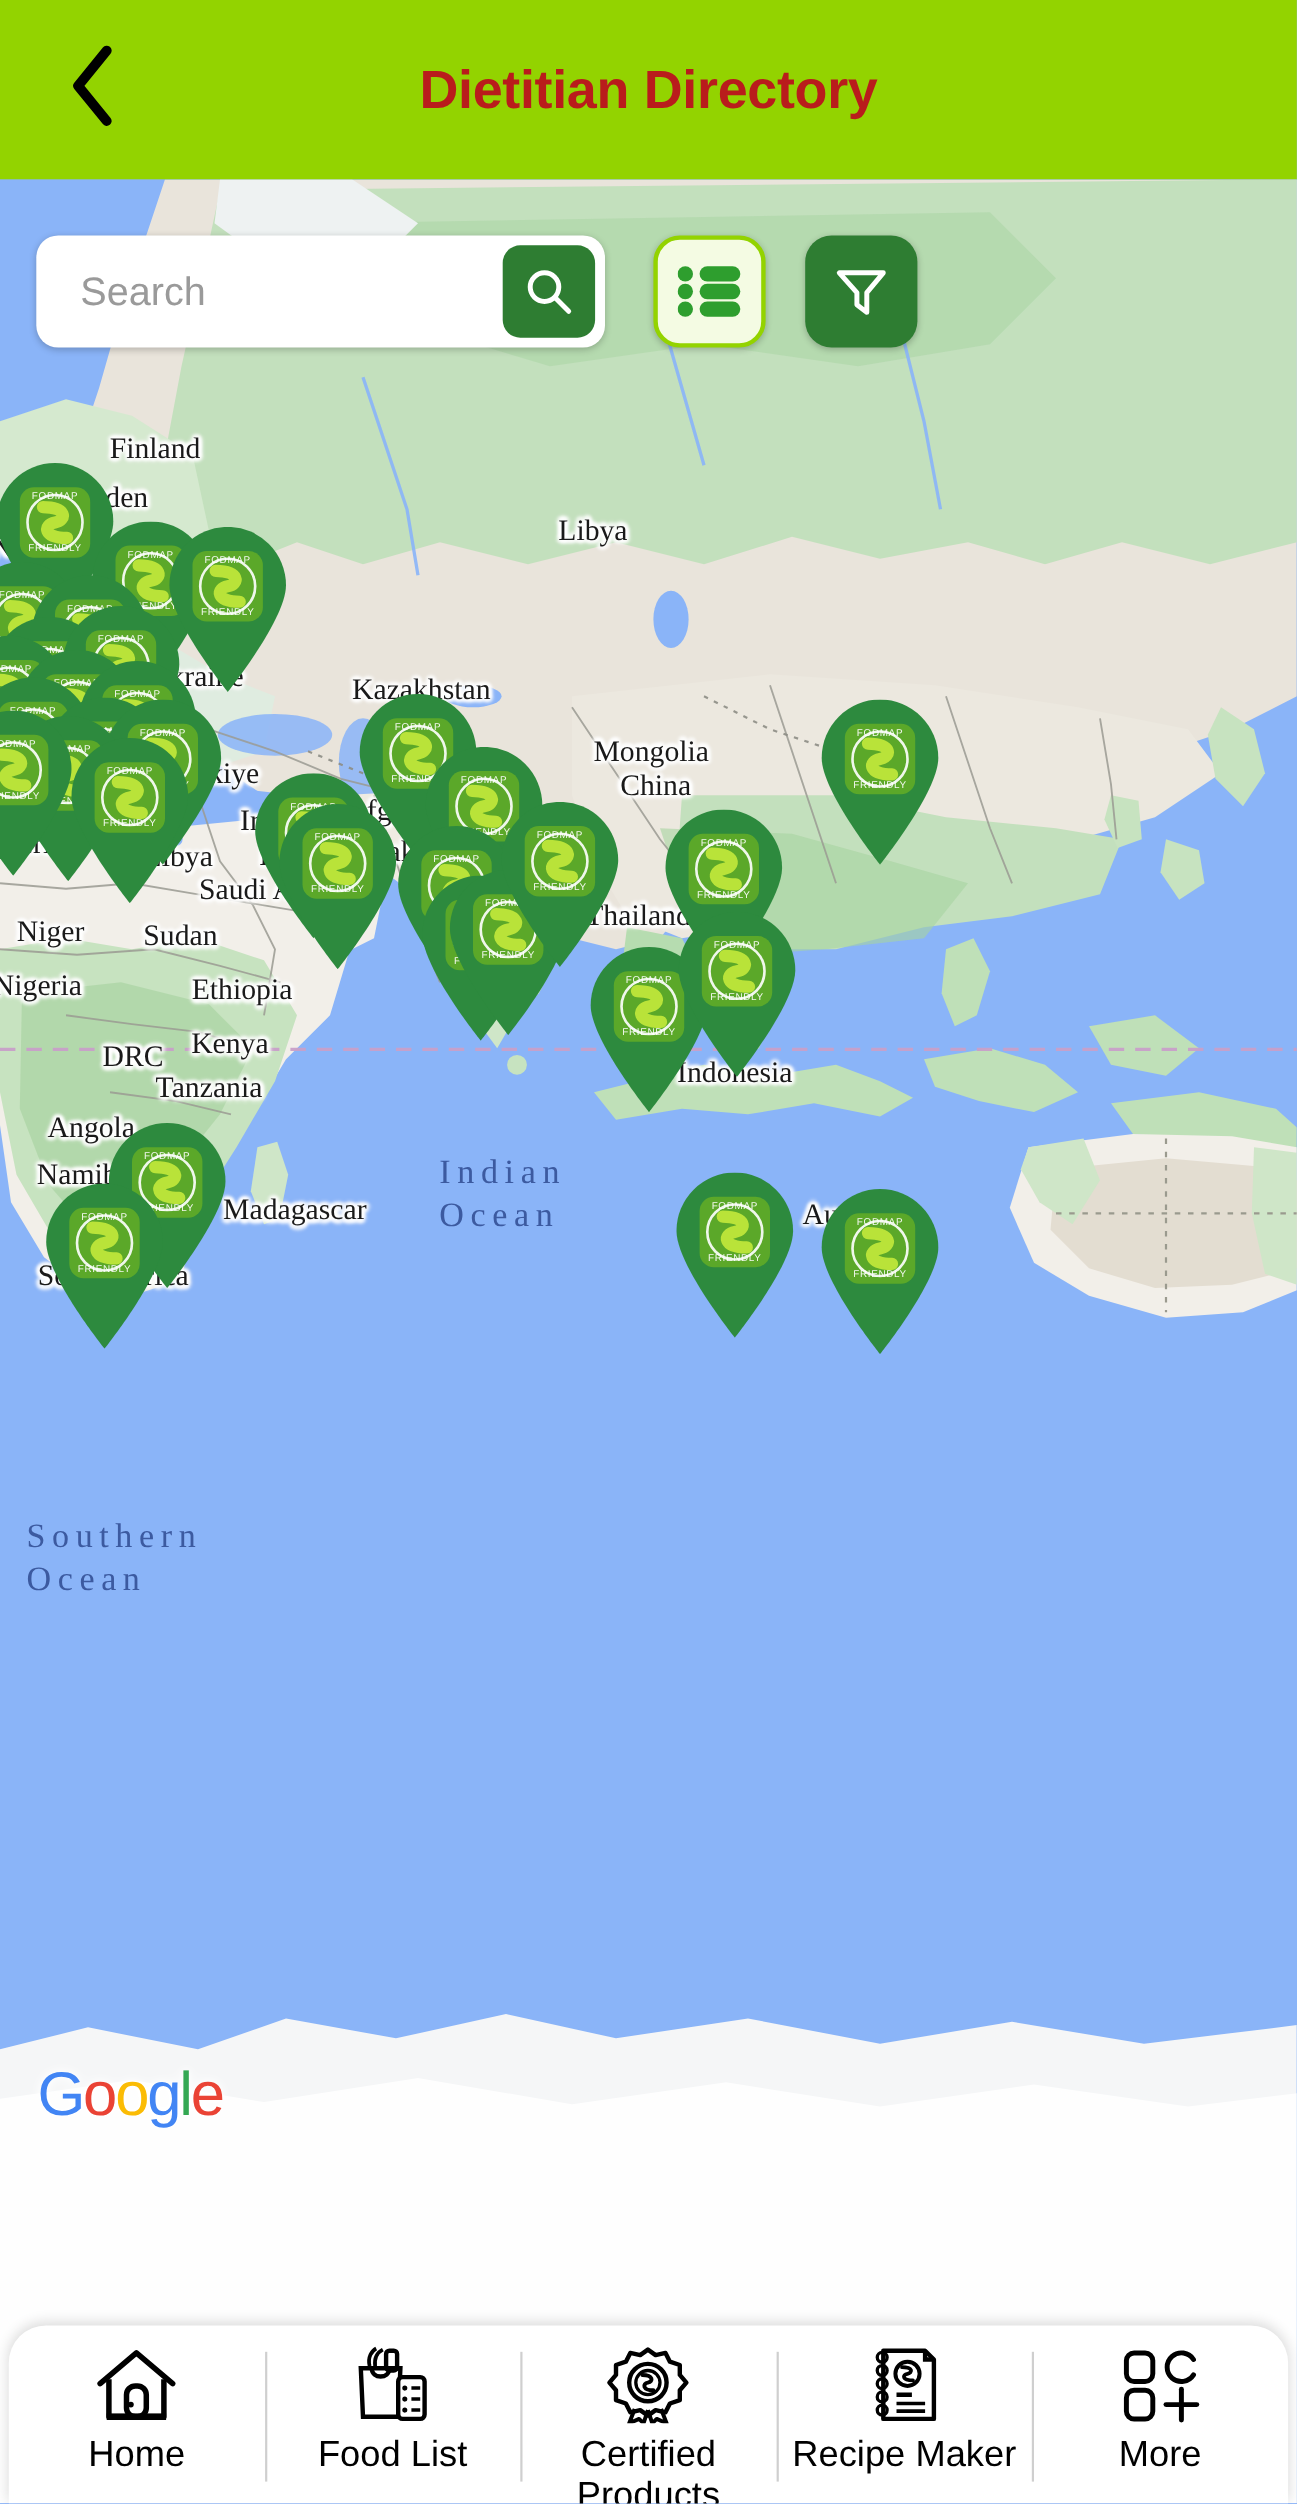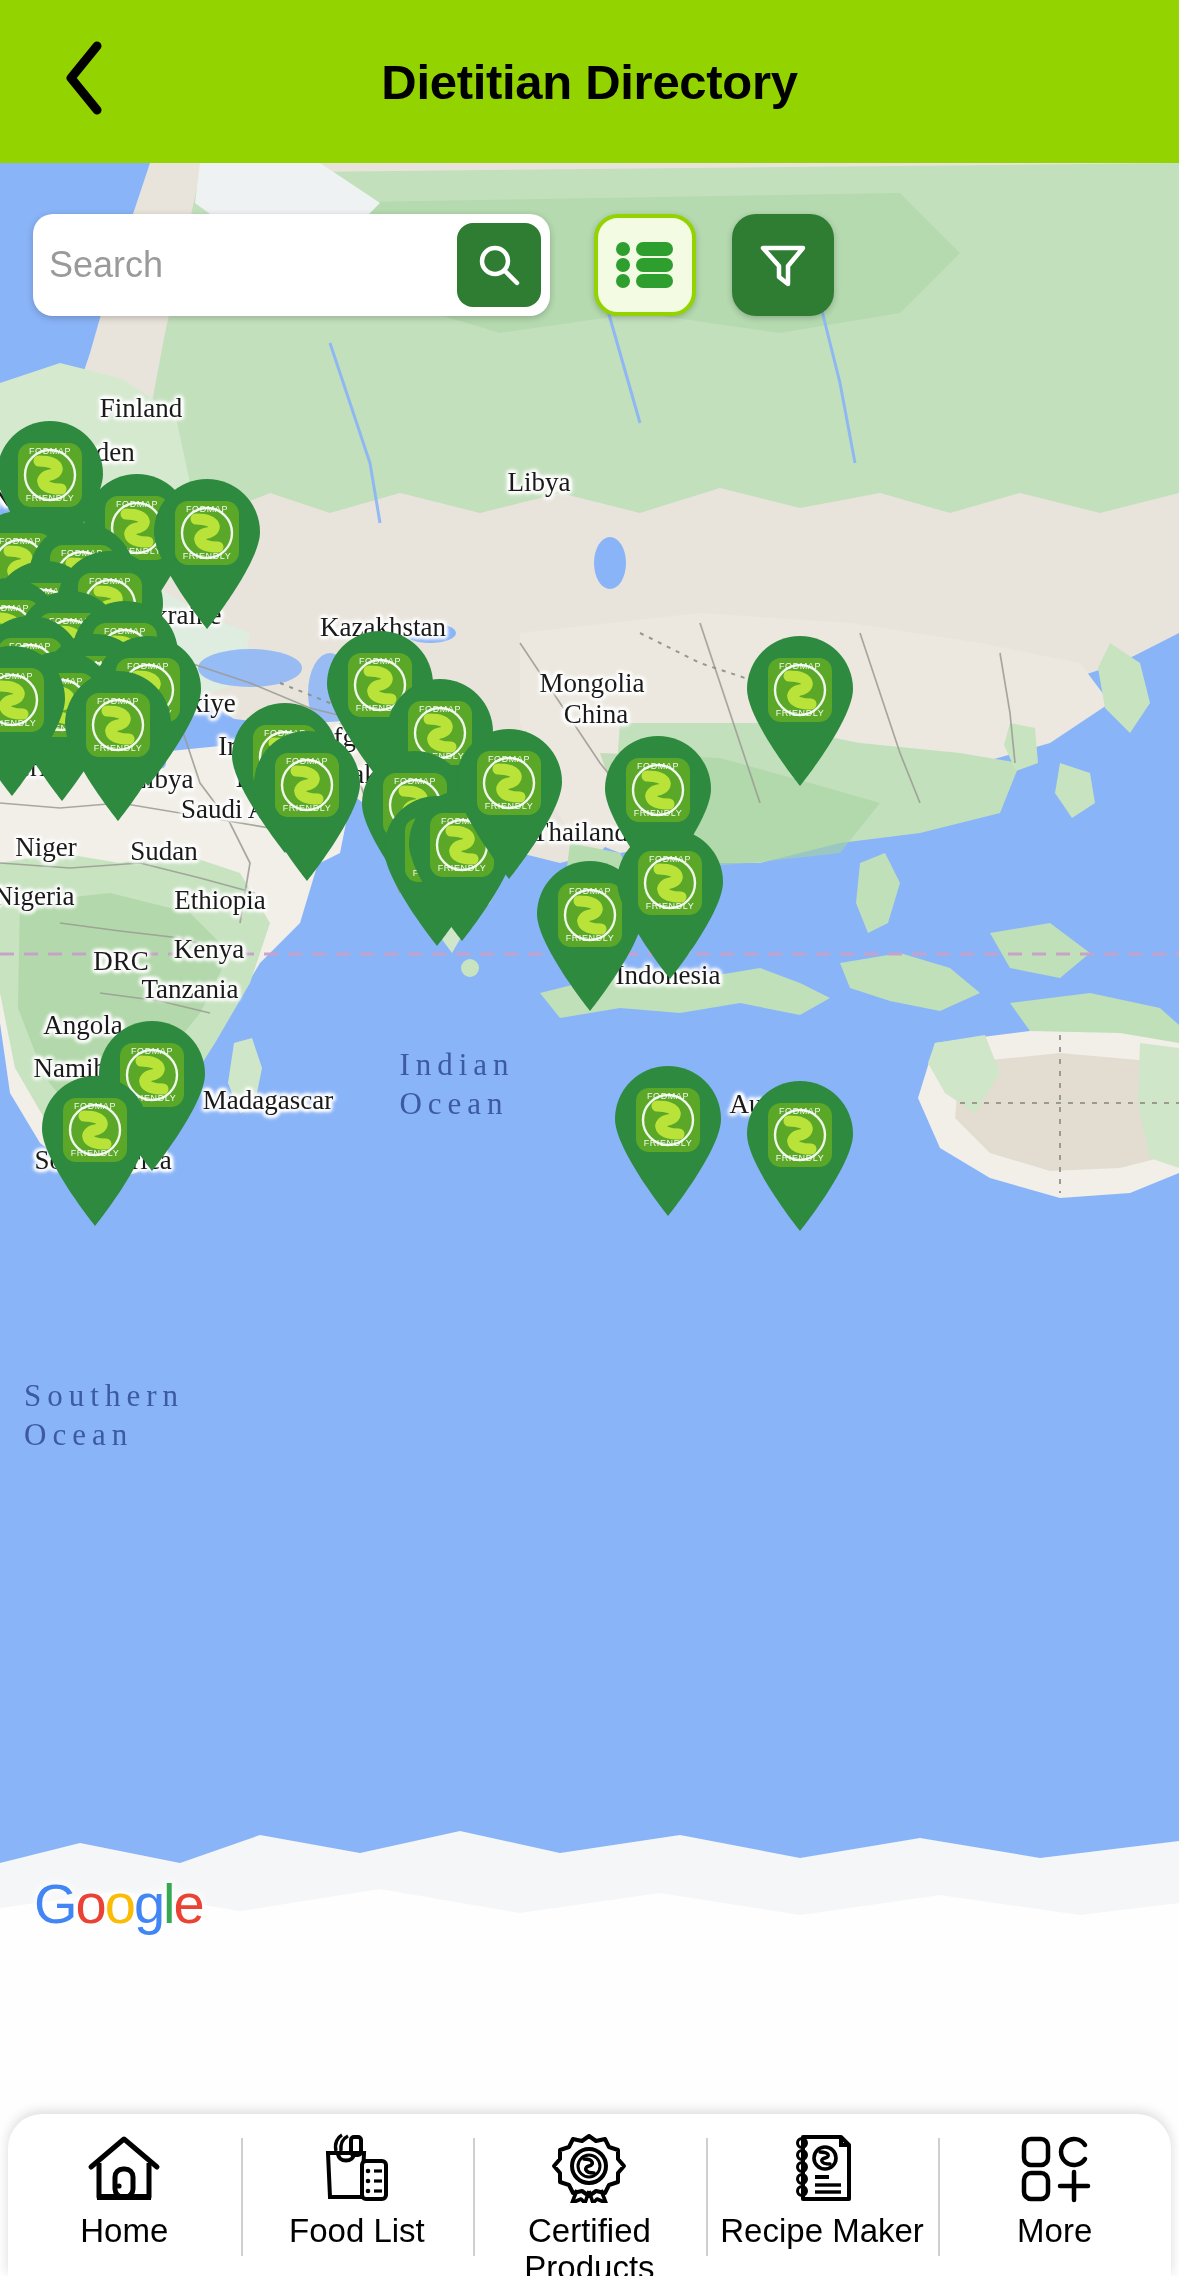--- a/index.html
+++ b/index.html
@@ -17,21 +17,21 @@
     display:flex; align-items:center;
   }
   #back-btn {
     position:absolute; left:38px; top:28px; width:90px; height:100px;
     display:flex; align-items:center; justify-content:center;
   }
   #back-btn svg { display:block; }
   #page-title {
     position:absolute; left:0; top:0; width:1179px; height:163px;
     display:flex; align-items:center; justify-content:center;
-    font-size:49px; font-weight:bold; color:#000000;
+    font-size:49px; font-weight:bold; color:#b91c1c;
     letter-spacing:-0.3px;
   }
 
   
   #map {
     position:absolute; left:0; top:163px; width:1179px; height:2113px;
     overflow:hidden;
     background:#8ab4f8;
   }
   #map-canvas { position:absolute; left:0; top:0; width:1179px; height:2113px; }
@@ -86,21 +86,21 @@
     position:relative;
     width:517px; height:102px;
     background:#fff; border-radius:20px;
     display:flex; align-items:center;
     box-shadow:0 2px 7px rgba(0,0,0,.22);
     flex:0 0 auto;
   }
   #search-input {
     flex:1; border:none; outline:none; background:transparent;
     font-family:"Liberation Sans", sans-serif;
-    font-size:36px; color:#555; padding-left:16px;
+    font-size:36px; color:#555; padding-left:40px;
     height:100%;
   }
   #search-input::placeholder { color:#9a9a9a; }
   #search-submit {
     position:absolute; right:9px; top:9px;
     width:84px; height:84px; border-radius:16px;
     background:#2e7d32; border:none; cursor:pointer;
     display:flex; align-items:center; justify-content:center;
   }
   #list-btn {

